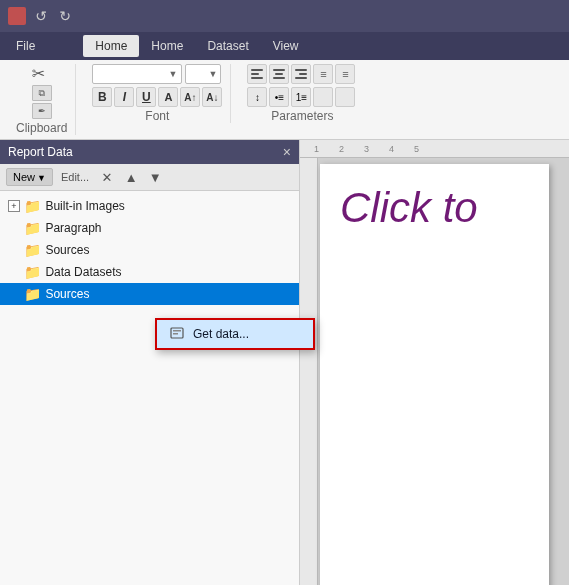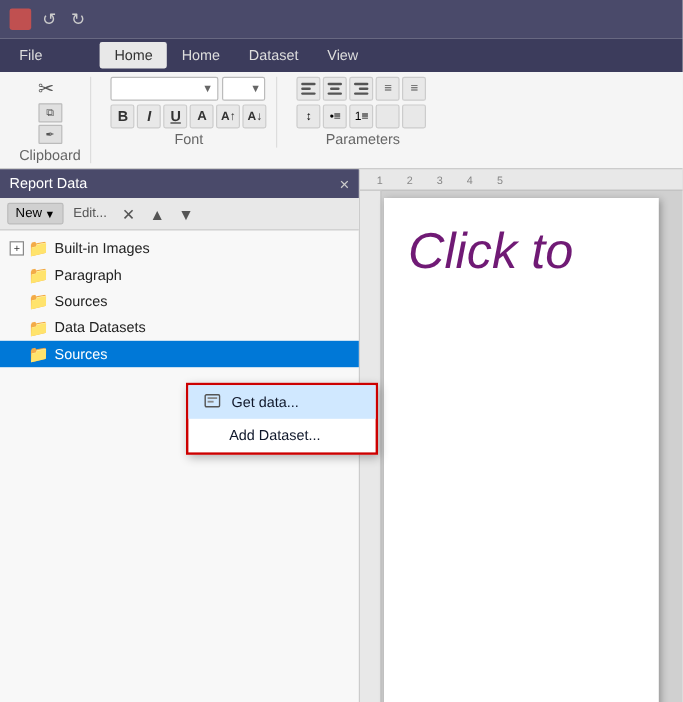--- a/index.html
+++ b/index.html
@@ -585,24 +585,20 @@
       <div class="context-menu-item highlighted">
         <div class="menu-icon">
           <svg width="14" height="14" viewBox="0 0 14 14">
             <rect x="1" y="1" width="12" height="10" rx="1" fill="none" stroke="#555" stroke-width="1.2"></rect>
             <rect x="3" y="3" width="8" height="1.5" fill="#888"></rect>
             <rect x="3" y="6" width="5" height="1.5" fill="#888"></rect>
           </svg>
         </div>
         <span>Get data...</span>
       </div>
-      <div class="context-menu-item">
-        <div class="menu-icon" style="width:14px;"></div>
-        <span>Add Dataset...</span>
-      </div>
     </div>
   </div>
 
   <div class="canvas-area">
     <div class="ruler-h">
       <div class="ruler-marks">
         <span>1</span>
         <span>2</span>
         <span>3</span>
         <span>4</span>

